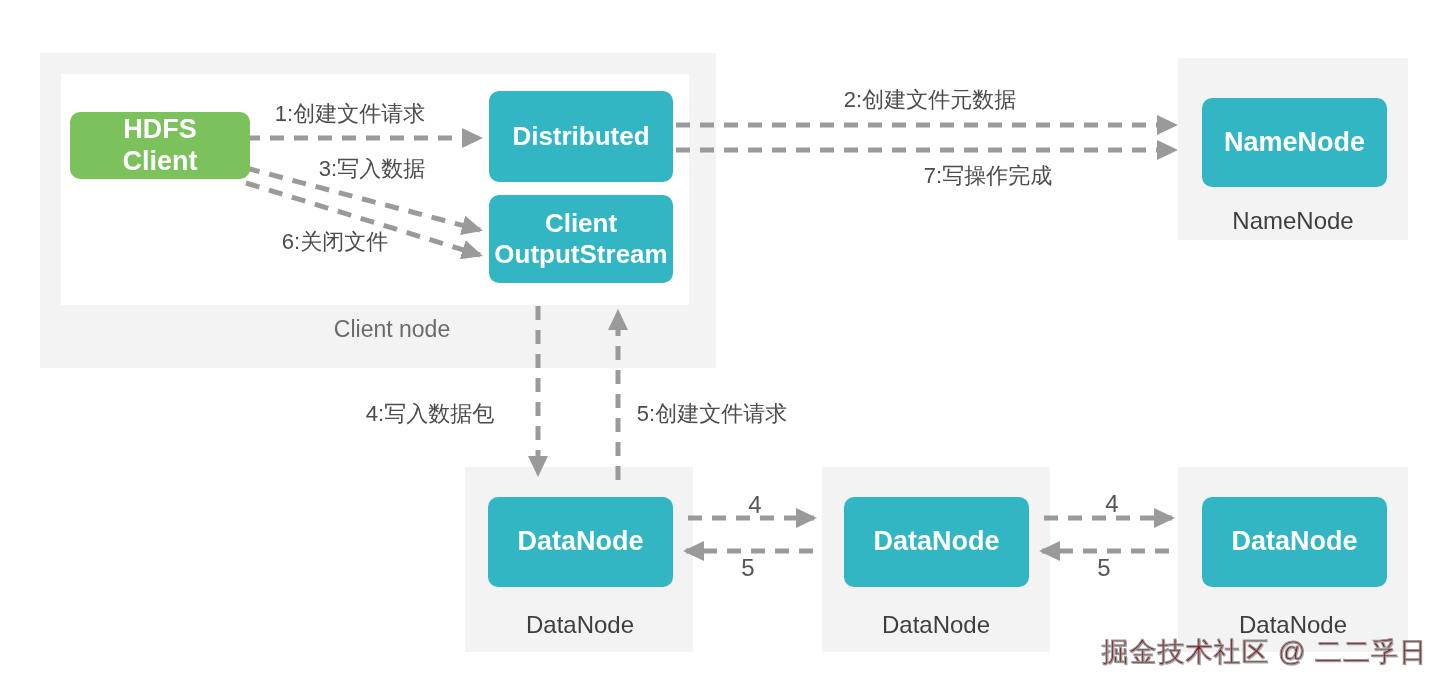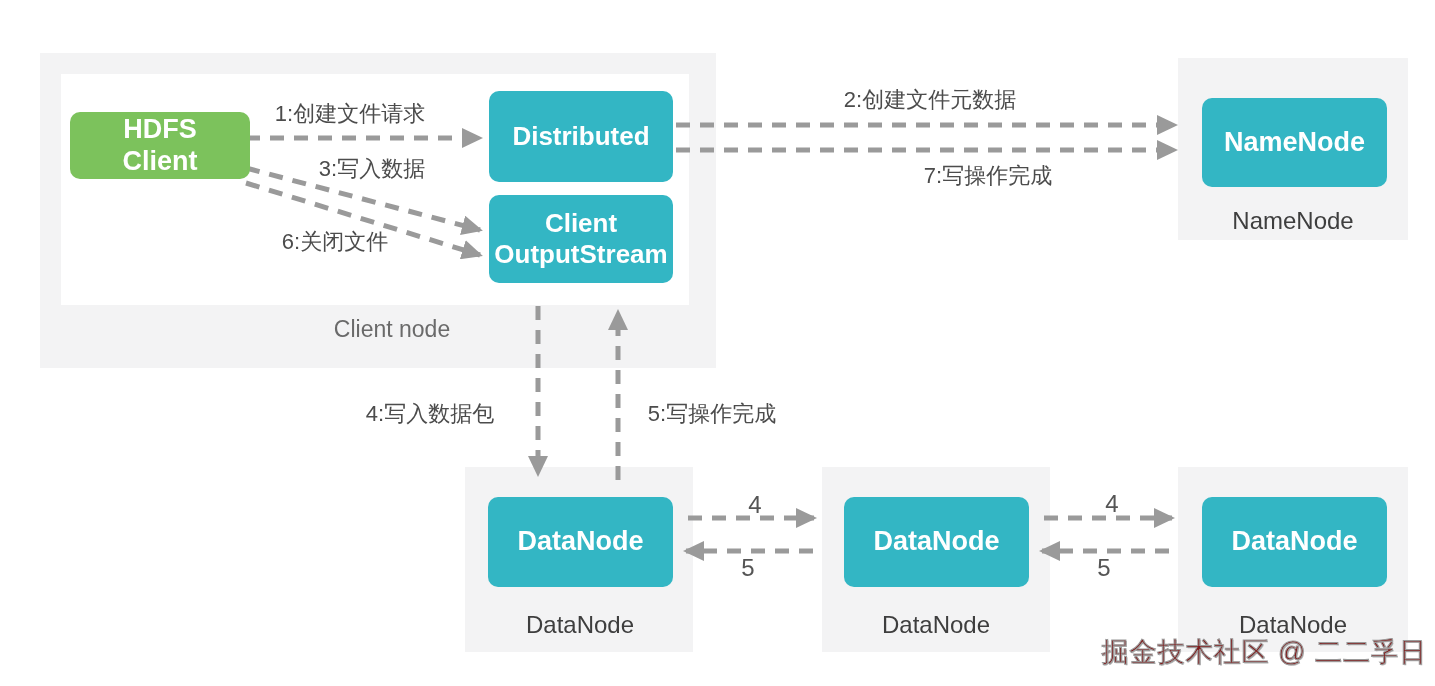--- a/index.html
+++ b/index.html
@@ -170,21 +170,21 @@
   <div class="caption caption-dark" style="left:580px; top:625px;">DataNode</div>
   <div class="caption caption-dark" style="left:936px; top:625px;">DataNode</div>
   <div class="caption caption-dark" style="left:1293px; top:625px;">DataNode</div>
 
   <div class="edge-label" style="left:350px; top:114px;">1:创建文件请求</div>
   <div class="edge-label" style="left:930px; top:100px;">2:创建文件元数据</div>
   <div class="edge-label" style="left:372px; top:169px;">3:写入数据</div>
   <div class="edge-label" style="left:335px; top:242px;">6:关闭文件</div>
   <div class="edge-label" style="left:943px; top:176px;margin-left:45px;">7:写操作完成</div>
   <div class="edge-label" style="left:430px; top:414px;">4:写入数据包</div>
-  <div class="edge-label" style="left:712px; top:414px;">5:写操作完成</div>
+  <div class="edge-label" style="left:712px; top:414px;">5:创建文件请求</div>
 
   <div class="pipe-num" style="left:755px; top:505px;">4</div>
   <div class="pipe-num" style="left:748px; top:568px;">5</div>
   <div class="pipe-num" style="left:1112px; top:504px;">4</div>
   <div class="pipe-num" style="left:1104px; top:568px;">5</div>
 
   <div class="watermark">掘金技术社区 @ 二二孚日</div>
 
 </div>
 

